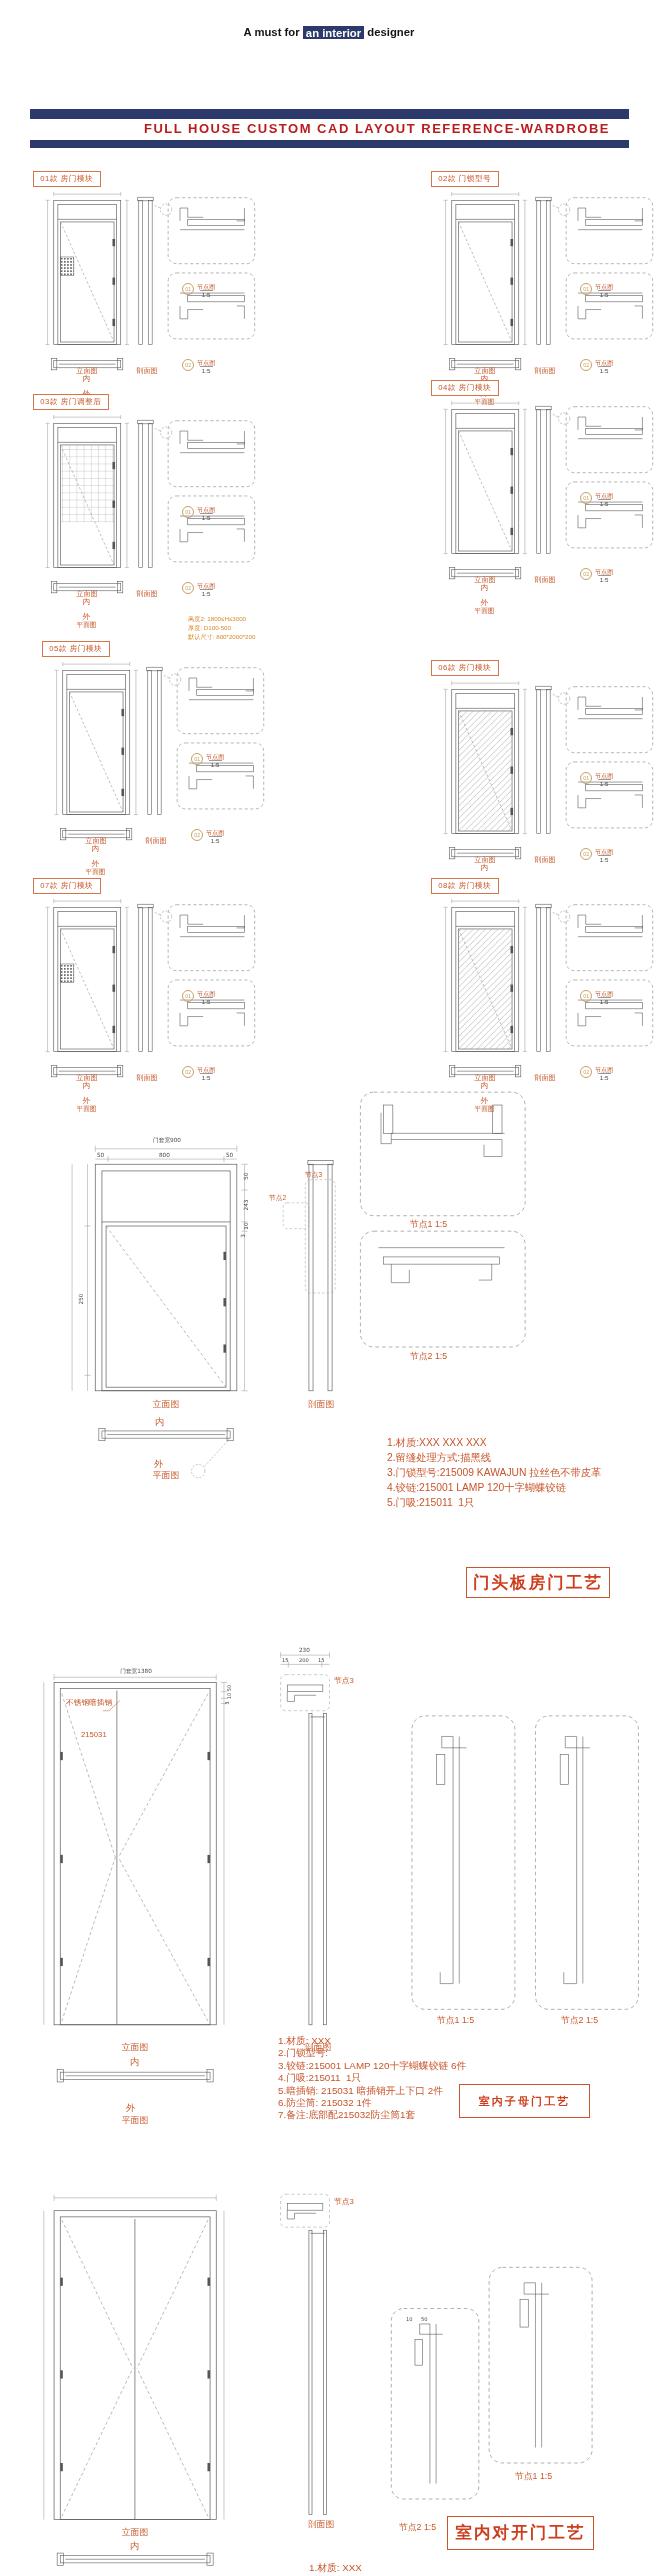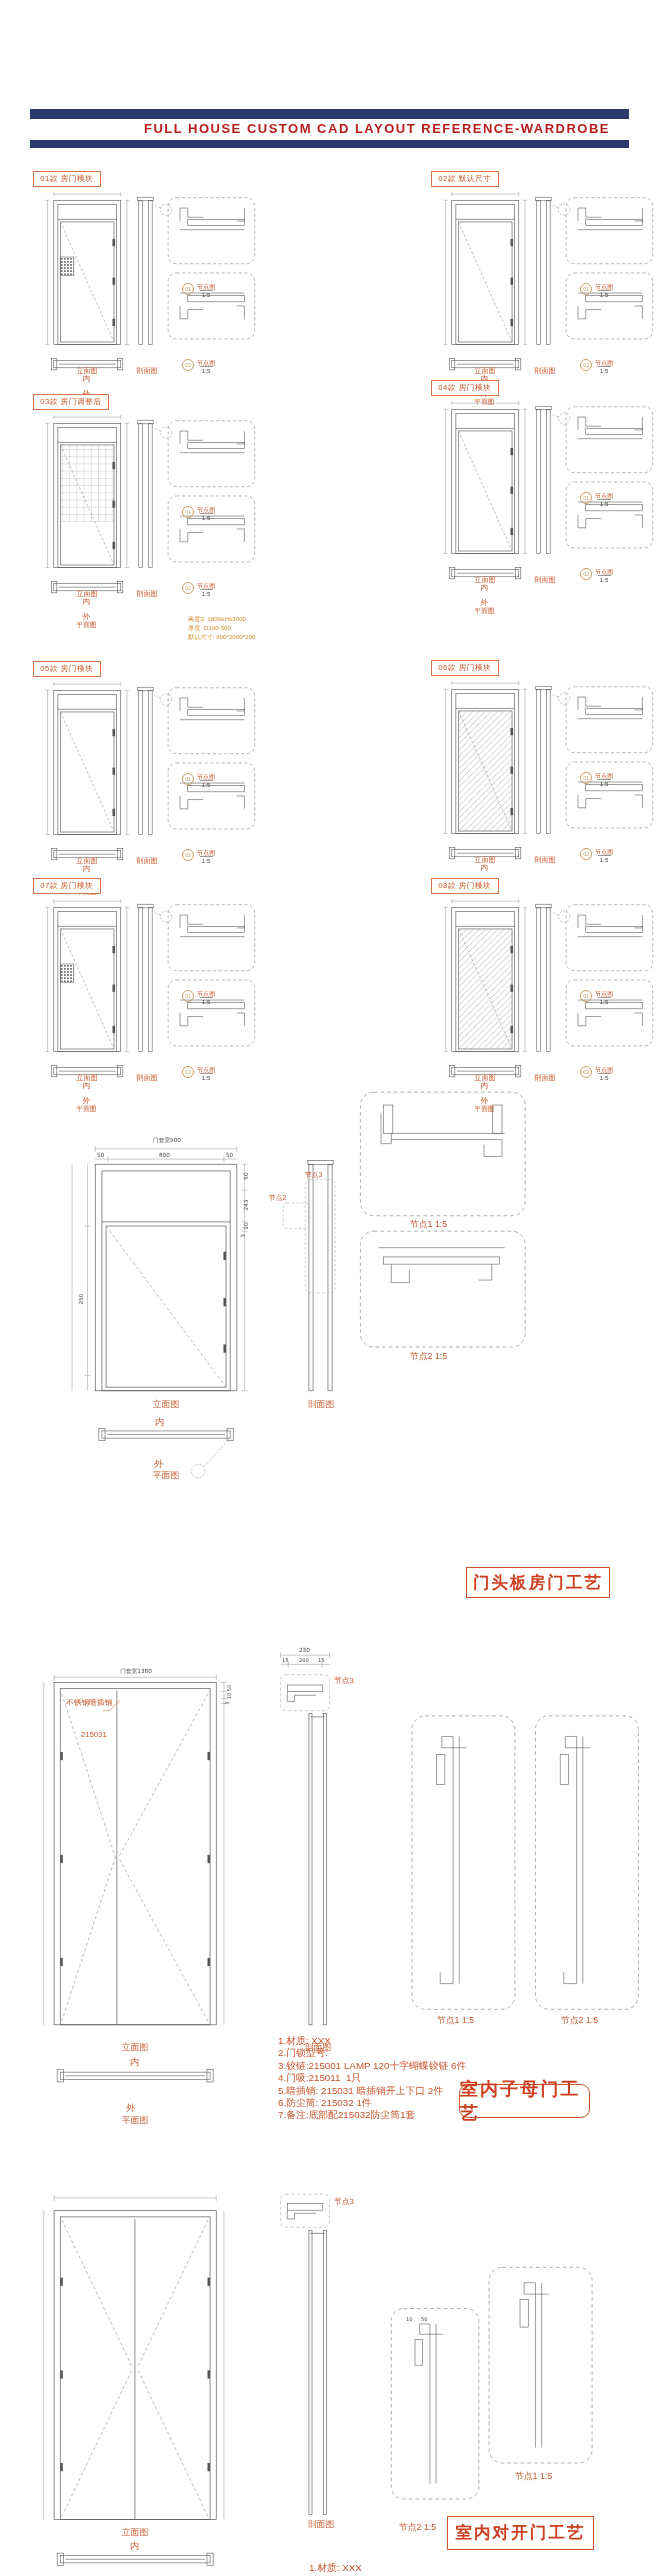--- a/index.html
+++ b/index.html
@@ -14,21 +14,21 @@
   .hdr-sub{position:absolute;top:121px;left:12px;width:100%;text-align:center;font-size:13px;font-weight:bold;letter-spacing:1.5px;color:#b91c1c;margin-left:36px;}
   
   .olabel{position:absolute;color:#c7582a;}
   .dimt{position:absolute;color:#4a4a4a;font-family:"DejaVu Sans",sans-serif;font-size:5.7px;}
   .rot{transform:rotate(-90deg);transform-origin:center;}
   .ctr{text-align:center;}
   
   .module{position:absolute;width:227px;height:221px;}
   .module.i-0{left:33px;top:171px;} .module.i-1{left:431px;top:171px;}
   .module.i-2{left:33px;top:394px;} .module.i-3{left:431px;top:380px;}
-  .module.i-4{left:33px;top:641px;margin-top:20px;}.module.i-5{left:431px;top:641px;margin-top:19px;}
+  .module.i-4{left:42px;top:641px;}.module.i-5{left:431px;top:641px;margin-top:19px;}
   .module.i-6{left:33px;top:878px;}.module.i-7{left:431px;top:878px;}
   .mtitle{position:absolute;left:0;top:0;border:0.5px solid #d4754a;color:#c7582a;font-size:7.7px;padding:2.1px 6.2px;letter-spacing:0.5px;background:#fff;white-space:nowrap;}
   .mdraw{position:absolute;left:0;top:18.5px;}
   .ml{position:absolute;font-size:7.2px;color:#c7582a;}
   .ml-elev{left:28px;top:195px;width:52px;text-align:center;}
   .ml-sect{left:97px;top:195px;width:34px;text-align:center;}
   .ml-in{left:43px;top:203px;width:20.6px;text-align:center;font-size:7.7px;}
   .ml-out{left:43px;top:218px;width:20.6px;text-align:center;font-size:7.7px;}
   .ml-plan{left:36px;top:227px;width:35px;text-align:center;font-size:6.7px;}
   .nl{position:absolute;display:flex;align-items:flex-start;}
@@ -71,20 +71,23 @@
       <pattern id="dotP" width="6" height="6" patternUnits="userSpaceOnUse">
           <rect width="3" height="3" fill="#666"></rect>
         </pattern>
       <pattern id="hatchP" width="8" height="8" patternUnits="userSpaceOnUse">
           <path d="M0 8L8 0" stroke="#888" stroke-width="1"></path>
         </pattern>
     </defs>
   </svg>
 
   
+  <div class="hdr-tagline">
+    <span>A must for </span><span class="hl" style="background:#2c3a6b;">an interior</span><span> designer</span>
+  </div>
   <div class="bar bar1" style="background:#2c3a6b;"></div>
   <div class="hdr-sub">FULL HOUSE CUSTOM CAD LAYOUT REFERENCE-WARDROBE</div>
   <div class="bar bar2" style="background:#2c3a6b;"></div>
 
   
   <div>
 
   <div class="module i-0 v-mosaic">
         <div class="mtitle">01款 房门模块</div>
         <svg class="mdraw" width="227" height="202" viewBox="0 0 440 392">
@@ -160,21 +163,21 @@
         </div>
         <div class="nl nl2">
           <span class="ncirc">02</span>
           <span class="ncol">
             <span>节点图</span>
             <span class="nsc">1:5</span>
           </span>
         </div>
       </div>
       <div class="module i-1 v-panel">
-        <div class="mtitle">02款 默认尺寸</div>
+        <div class="mtitle">02款 门锁型号</div>
         <svg class="mdraw" width="227" height="202" viewBox="0 0 440 392">
 
           <g stroke="#555" fill="none" stroke-width="1.2">
             <rect x="40" y="20" width="130" height="280"></rect>
             <rect x="48" y="28" width="114" height="272"></rect>
             <line x1="48" y1="57" x2="162" y2="57"></line>
             <rect x="53" y="62" width="104" height="233"></rect>
             <line x1="53" y1="62" x2="157" y2="295" stroke-dasharray="5 4" stroke="#999"></line>
           </g>
           <rect class="vrect vrect-grid" x="53" y="62" width="104" height="150" fill="url(#gridP)" stroke="none"></rect>
@@ -820,20 +823,28 @@
     <span class="dimt rot" style="left:241px;top:177px;">3</span>
     <span class="olabel slab-xs" style="left:269px;top:138px;">节点2</span>
     <span class="olabel slab-xs" style="left:305px;top:115px;">节点3</span>
     <span class="olabel slab" style="left:143px;top:343px;width:46px;text-align:center;">立面图</span>
     <span class="olabel slab" style="left:303px;top:343px;width:36px;text-align:center;">剖面图</span>
     <span class="olabel" style="left:155px;top:360px;font-size:9.3px;">内</span>
     <span class="olabel" style="left:154px;top:402px;font-size:9.3px;">外</span>
     <span class="olabel slab" style="left:143px;top:414px;width:46px;text-align:center;">平面图</span>
     <span class="olabel slab" style="left:410px;top:163px;">节点1  1:5</span>
     <span class="olabel slab" style="left:410px;top:295px;">节点2  1:5</span>
+    <div class="notes" style="left:387px;top:379px;">
+
+    <div class="note-line i-0">1.材质:XXX XXX XXX</div>
+        <div class="note-line i-1">2.留缝处理方式:描黑线</div>
+        <div class="note-line i-2">3.门锁型号:215009 KAWAJUN 拉丝色不带皮革</div>
+        <div class="note-line i-3">4.铰链:215001 LAMP 120十字蝴蝶铰链</div>
+        <div class="note-line i-4">5.门吸:215011  1只</div>
+      </div>
     <div class="sec-title" style="left:466px;top:511px;width:142px;height:29px;font-size:16.5px;">门头板房门工艺</div>
   </div>
 
   
   <div class="section s2">
     <svg class="ssvg" width="658" height="541" viewBox="0 0 1278 1050">
       <g stroke="#555" fill="none" stroke-width="1.3">
         <rect x="105" y="115" width="315" height="665"></rect>
         <rect x="117" y="127" width="291" height="653"></rect>
         <line x1="227" y1="131" x2="227" y2="780"></line>
@@ -924,21 +935,21 @@
     <div class="notes" style="left:278px;top:412px;font-size:9.8px;line-height:12.4px;">
 
     <div class="note-line i-0">1.材质: XXX</div>
         <div class="note-line i-1">2.门锁型号:</div>
         <div class="note-line i-2">3.铰链:215001 LAMP 120十字蝴蝶铰链 6件</div>
         <div class="note-line i-3">4.门吸:215011  1只</div>
         <div class="note-line i-4">5.暗插销: 215031 暗插销开上下口 2件</div>
         <div class="note-line i-5">6.防尘筒: 215032 1件</div>
         <div class="note-line i-6">7.备注:底部配215032防尘筒1套</div>
       </div>
-    <div class="sec-title" style="left:459px;top:461px;width:129px;height:32px;font-size:18px;border-radius:9px;">室内子母门工艺</div>
+    <div class="sec-title" style="left:459px;top:461px;width:129px;height:32px;font-size:11px;">室内子母门工艺</div>
   </div>
 
   
   <div class="section s3">
     <svg class="ssvg" width="658" height="495" viewBox="0 0 1278 960">
       <g stroke="#555" fill="none" stroke-width="1.3">
         <rect x="105" y="90" width="315" height="600"></rect>
         <rect x="117" y="102" width="291" height="588"></rect>
         <line x1="262" y1="106" x2="262" y2="690"></line>
         <line x1="120" y1="108" x2="258" y2="396" stroke-dasharray="6 5" stroke="#999"></line>

